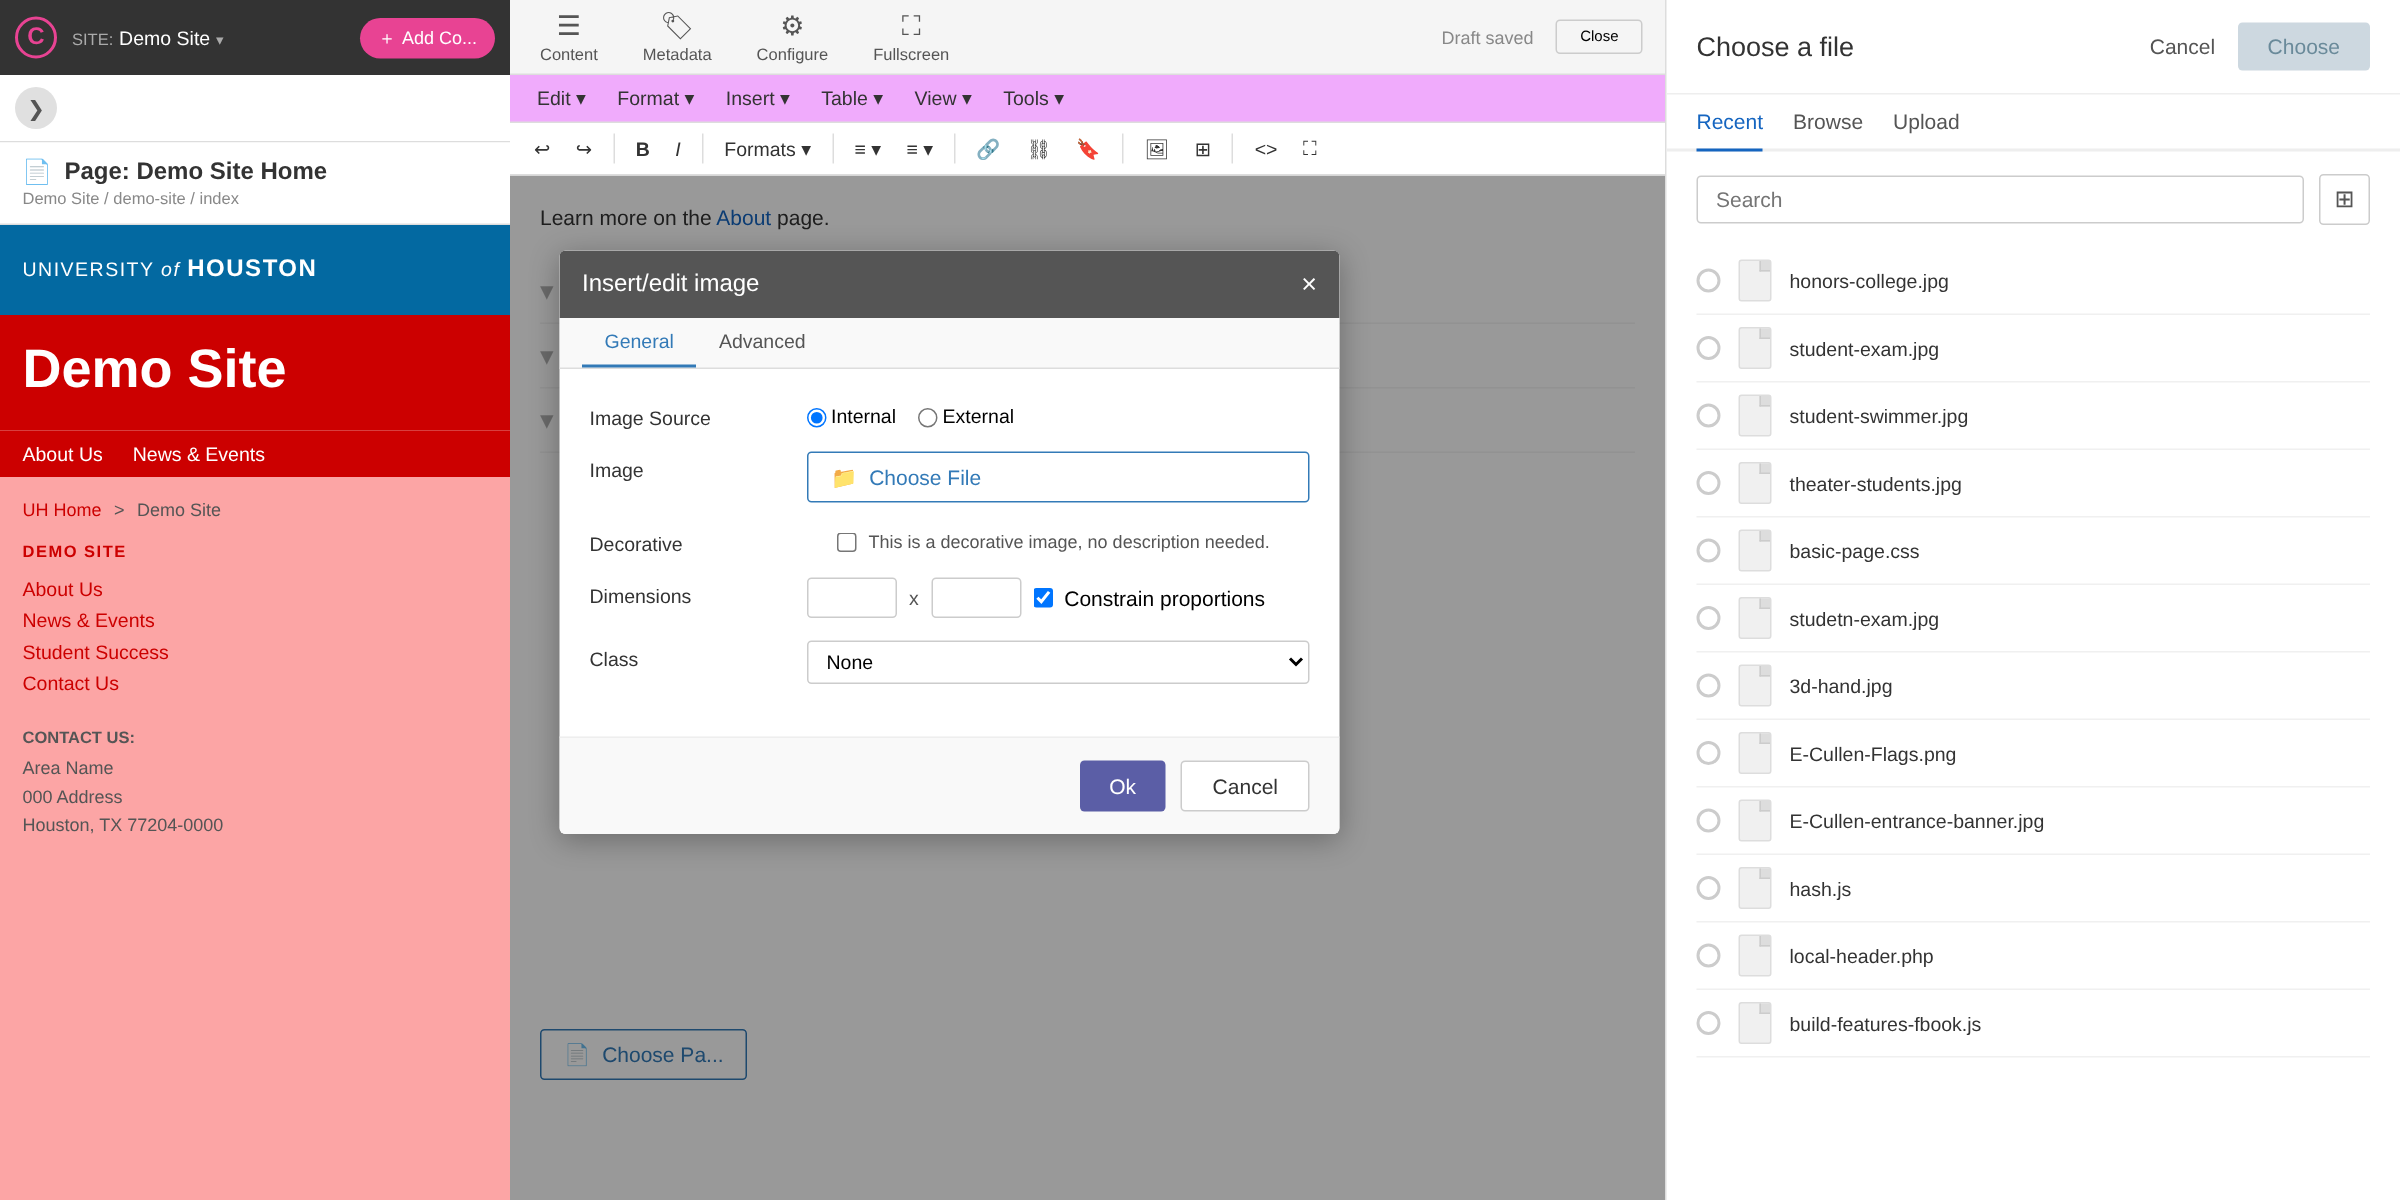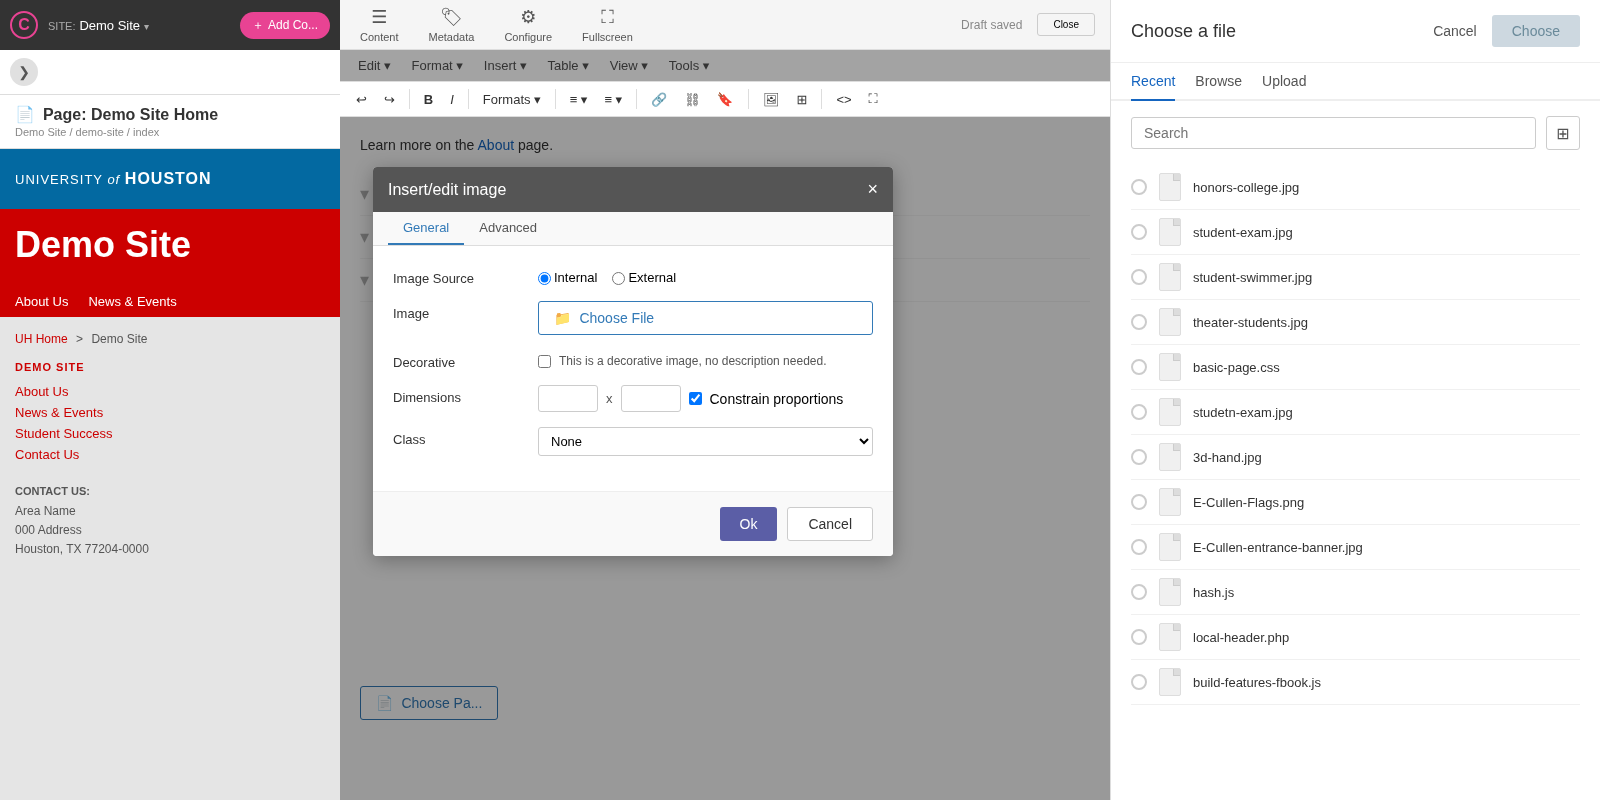--- a/index.html
+++ b/index.html
@@ -97,21 +97,21 @@
     .site-nav-item {
       color: #fff;
       font-size: 13px;
       padding: 8px 0;
       cursor: pointer;
     }
 
     .sidebar-content {
       flex: 1;
       overflow-y: auto;
-      background: #e5e5e5;
+      background: #fca5a5;
       padding: 15px;
     }
 
     .breadcrumb-row {
       font-size: 12px;
       color: #555;
       margin-bottom: 15px;
     }
     .breadcrumb-row a { color: #cc0000; text-decoration: none; }
     .breadcrumb-sep { margin: 0 5px; }
@@ -171,21 +171,21 @@
     .close-btn {
       background: none; border: 1px solid #ccc;
       padding: 5px 15px; border-radius: 3px; cursor: pointer; font-size: 10px;
     }
 
     .editor-menubar {
       display: flex;
       align-items: center;
       padding: 5px 10px;
       border-bottom: 1px solid #ddd;
-      background: #a3a3a3;
+      background: #f0abfc;
       gap: 5px;
     }
     .menu-item {
       font-size: 13px;
       color: #333;
       padding: 3px 8px;
       cursor: pointer;
     }
 
     .editor-toolbar {
@@ -290,21 +290,21 @@
       width: 100%;
       padding: 8px 15px;
       border: 1px solid #337ab7;
       border-radius: 3px;
       background: #fff;
       color: #337ab7;
       font-size: 14px;
       cursor: pointer;
     }
 
-    .checkbox-row { display: flex; align-items: center; gap: 8px; padding-top: 4px; }
+    .checkbox-row { display: flex; align-items: center; gap: 8px; padding-top: 4px; margin-left: 20px; }
     .checkbox-label { font-size: 12px; color: #555; }
 
     .text-input {
       width: 200px;
       padding: 5px 8px;
       border: 1px solid #ccc;
       border-radius: 3px;
       font-size: 13px;
     }
     .hint-text { font-size: 11px; color: #888; margin-top: 3px; font-style: italic; }

